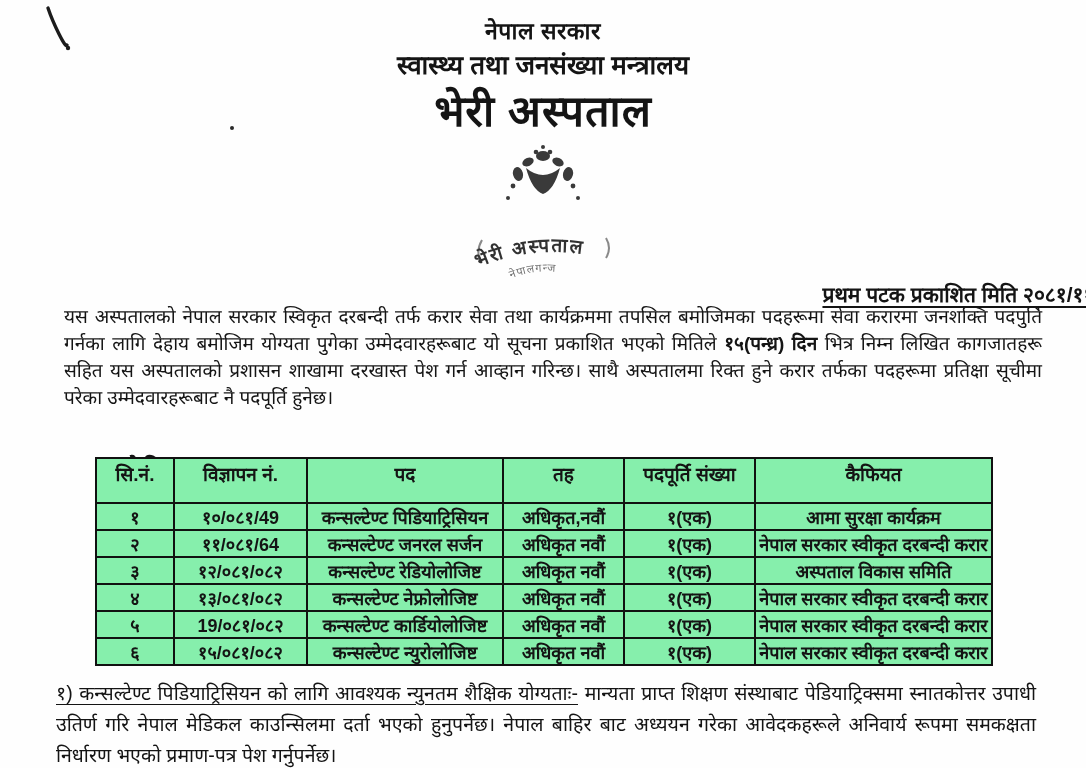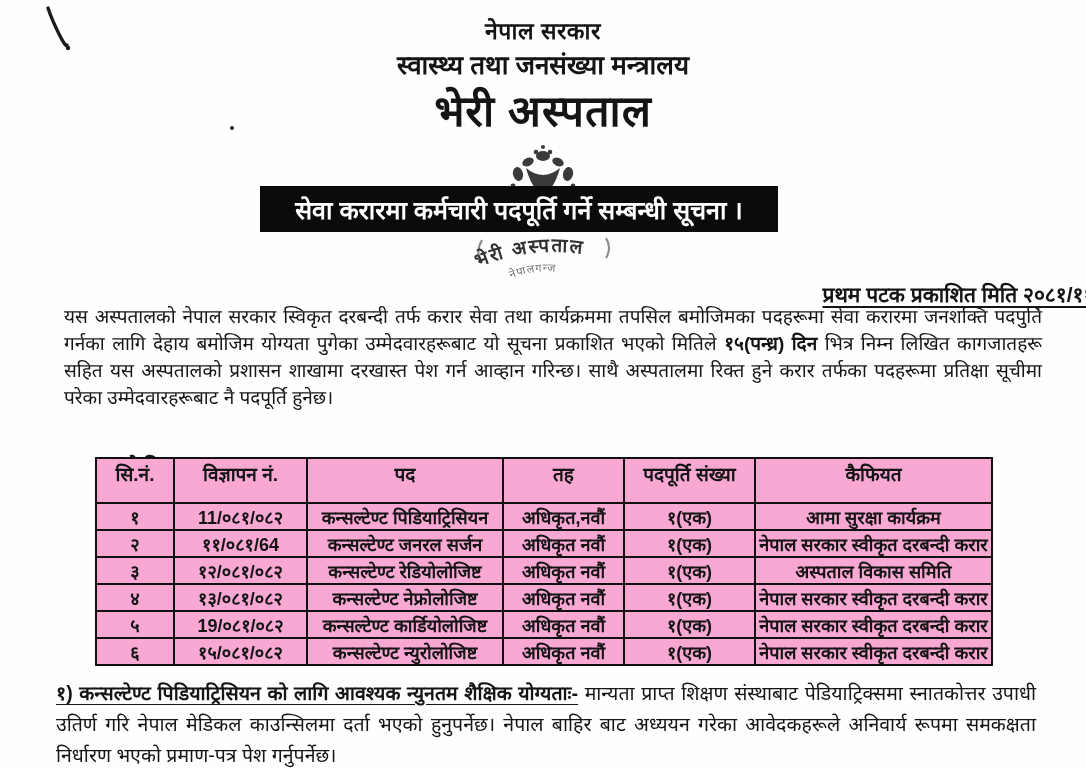--- a/index.html
+++ b/index.html
@@ -38,42 +38,42 @@
     font-size:19px;line-height:27px;text-align:justify;
   }
   .intro b{font-weight:700;}
   .section-heading{
     left:96px;top:430px;font-size:20px;font-weight:700;
     text-decoration:underline;text-underline-offset:4px;margin-top:22px;
   }
   table.positions{
     position:absolute;left:95px;top:457px;width:896px;
     border-collapse:collapse;table-layout:fixed;
-    background:#f9a8d4;
+    background:#86efac;
   }
   table.positions th,table.positions td{
     border:2px solid #111111;
     overflow:hidden;white-space:nowrap;
   }
   table.positions th{
     height:40px;vertical-align:top;padding-top:2px;
     font-size:19px;font-weight:700;text-align:center;
   }
   table.positions td{
     height:25px;font-size:18px;font-weight:700;
     text-align:center;padding:0 2px;
   }
   td.cell-left{text-align:left;padding-left:12px;}
   td.cell-remark{text-align:left;padding-left:8px;margin-left:28px;}
   .qualification{
     left:56px;top:678px;width:980px;
     font-size:19.5px;line-height:31px;text-align:justify;
   }
   .qualification .q-head{
-    font-weight:700;text-decoration:underline;text-underline-offset:4px;
+    font-weight:400;text-decoration:underline;text-underline-offset:4px;
   }
 </style>
 </head>
 <body>
 
 <div class="page">
 
   <svg class="abs pen-mark" width="44" height="52" viewBox="0 0 44 52">
     <path d="M8,4 Q12,16 19,30 T27,41" fill="none" stroke="#1c1c1c" stroke-width="3.4" stroke-linecap="round"></path>
     <circle cx="28" cy="44" r="2.2" fill="#1c1c1c"></circle>
@@ -107,23 +107,20 @@
       </text>
       <path id="stampArc2" d="M45,140 Q85,120 128,138" fill="none"></path>
       <text font-size="11" fill="#2a2a2a" letter-spacing="1" opacity="0.75" font-family="Liberation Sans, DejaVu Sans, sans-serif">
         <textPath href="#stampArc2" startOffset="10%">नेपालगन्ज</textPath>
       </text>
       <path d="M22,118 Q18,108 24,98" fill="none" stroke="#262626" stroke-width="2" opacity="0.6"></path>
       <path d="M148,116 Q154,106 148,96" fill="none" stroke="#262626" stroke-width="2" opacity="0.6"></path>
     </g>
   </svg>
 
-  <div class="abs banner">
-    <span>सेवा करारमा कर्मचारी पदपूर्ति गर्ने सम्बन्धी सूचना ।</span>
-  </div>
 
   <div class="abs pub-date">
     <span>प्रथम पटक प्रकाशित मिति २०८१/११/०८</span>
   </div>
 
   <div class="abs intro">
     <span>यस अस्पतालको नेपाल सरकार स्विकृत दरबन्दी तर्फ करार सेवा तथा कार्यक्रममा  तपसिल बमोजिमका पदहरूमा सेवा करारमा जनशक्ति पदपुर्ति गर्नका लागि देहाय बमोजिम योग्यता पुगेका उम्मेदवारहरूबाट यो सूचना प्रकाशित भएको मितिले </span><b>१५(पन्ध्र) दिन</b><span> भित्र निम्न लिखित कागजातहरू सहित यस अस्पतालको प्रशासन शाखामा दरखास्त पेश गर्न आव्हान गरिन्छ। साथै अस्पतालमा रिक्त हुने करार तर्फका पदहरूमा प्रतिक्षा सूचीमा परेका उम्मेदवारहरूबाट नै पदपूर्ति हुनेछ।</span>
   </div>
 
   <div class="abs section-heading">पदको विवरणः-</div>
@@ -143,21 +140,21 @@
         <th>विज्ञापन नं.</th>
         <th>पद</th>
         <th>तह</th>
         <th>पदपूर्ति संख्या</th>
         <th>कैफियत</th>
       </tr>
     </thead>
     <tbody>
       <tr>
         <td>१</td>
-        <td>11/०८१/०८२</td>
+        <td>१०/०८१/49</td>
         <td class="cell-left">कन्सल्टेण्ट पिडियाट्रिसियन</td>
         <td>अधिकृत,नवौं</td>
         <td>१(एक)</td>
         <td class="cell-remark">आमा सुरक्षा कार्यक्रम</td>
       </tr>
       <tr>
         <td>२</td>
         <td>११/०८१/64</td>
         <td class="cell-left">कन्सल्टेण्ट जनरल सर्जन</td>
         <td>अधिकृत नवौं</td>

